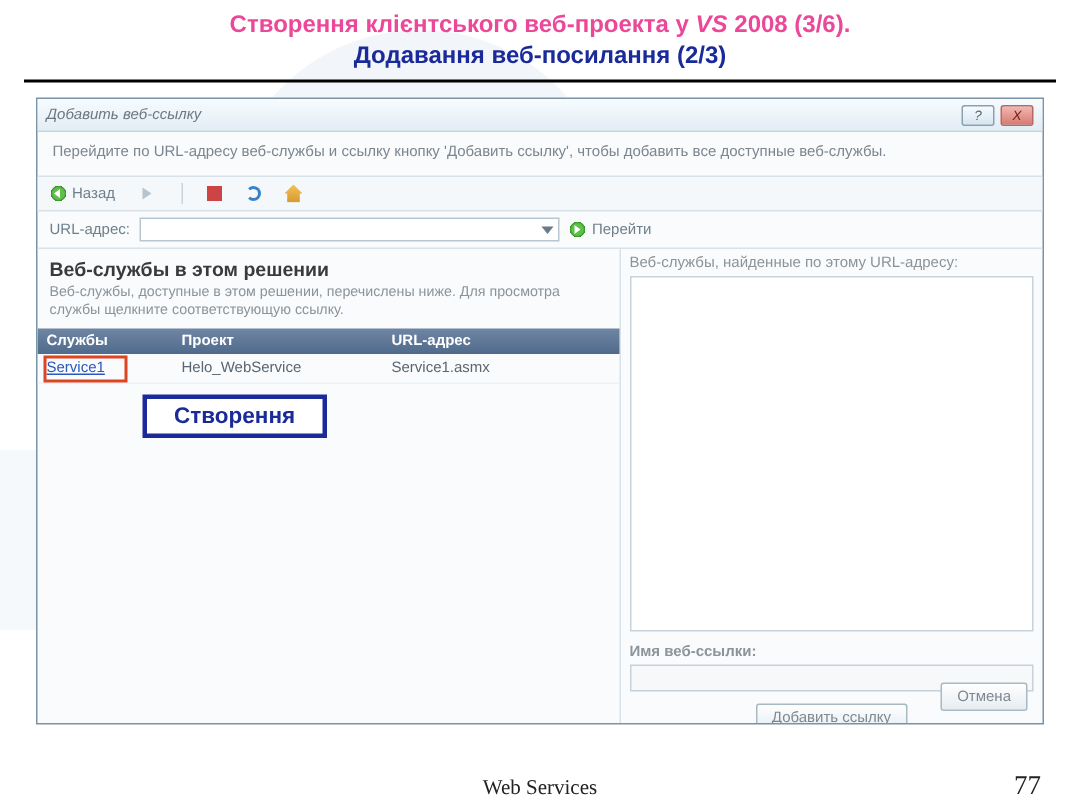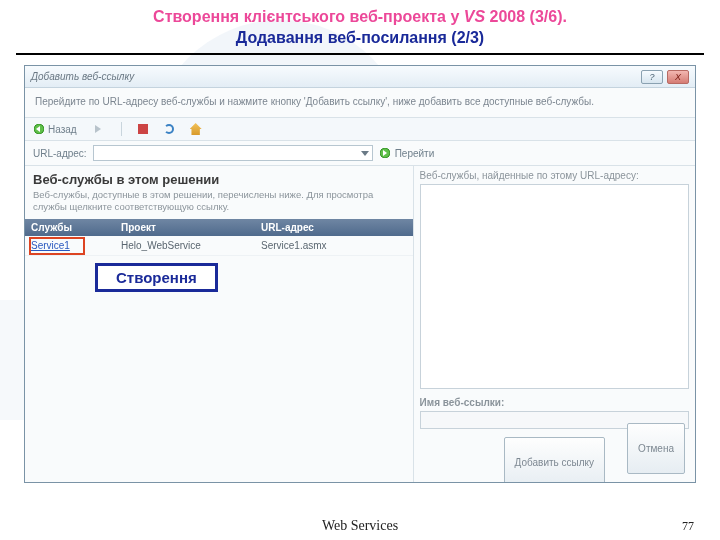--- a/index.html
+++ b/index.html
@@ -214,41 +214,41 @@
     border:1px solid #c7d2da;
     background:#f6f8fa;
     margin-bottom:8px;
   }
   .right-btns { display:flex; justify-content:center; }
   .btn {
     border:1px solid #a9b9c4;
     background: linear-gradient(#fefefe,#e6edf2);
     color:#7d8892;
     font-size:10px;
-    padding:19px 10px;
+    padding:3px 10px;
     border-radius:2px;
     filter:blur(0.2px);
   }
   .dialog-footer {
     position:absolute;
     right:10px; bottom:8px;
   }
   .footer {
     position:absolute;
     bottom:6px; left:0; width:100%;
     display:flex;
     justify-content:center;
     font-family:"Times New Roman",serif;
     font-size:14px;
     color:#222;
   }
   .pagenum {
     position:absolute; right:26px; bottom:6px;
     font-family:"Times New Roman",serif;
-    font-size:12px;
+    font-size:18px;
     color:#222;
   }
 </style>
 </head>
 <body>
 
 <div class="bgshape"></div>
 <div class="bgshape2"></div>
 
 <div class="slide">
@@ -260,21 +260,21 @@
 
   <div class="dialog">
     <div class="titlebar">
       <span class="caption">Добавить веб-ссылку</span>
       <div class="win-btns">
         <div class="win-btn">?</div>
         <div class="win-btn close">X</div>
       </div>
     </div>
 
-    <div class="instr">Перейдите по URL-адресу веб-службы и нажмите кнопку 'Добавить ссылку', ниже добавить все доступные веб-службы.</div>
+    <div class="instr">Перейдите по URL-адресу веб-службы и ссылку кнопку 'Добавить ссылку', чтобы добавить все доступные веб-службы.</div>
 
     <div class="toolbar">
       <div class="tb-btn">
         <span class="ico back"></span>
         <span>Назад</span>
       </div>
       <div class="tb-btn">
         <span class="ico fwd"></span>
       </div>
       <span class="sep"></span>

